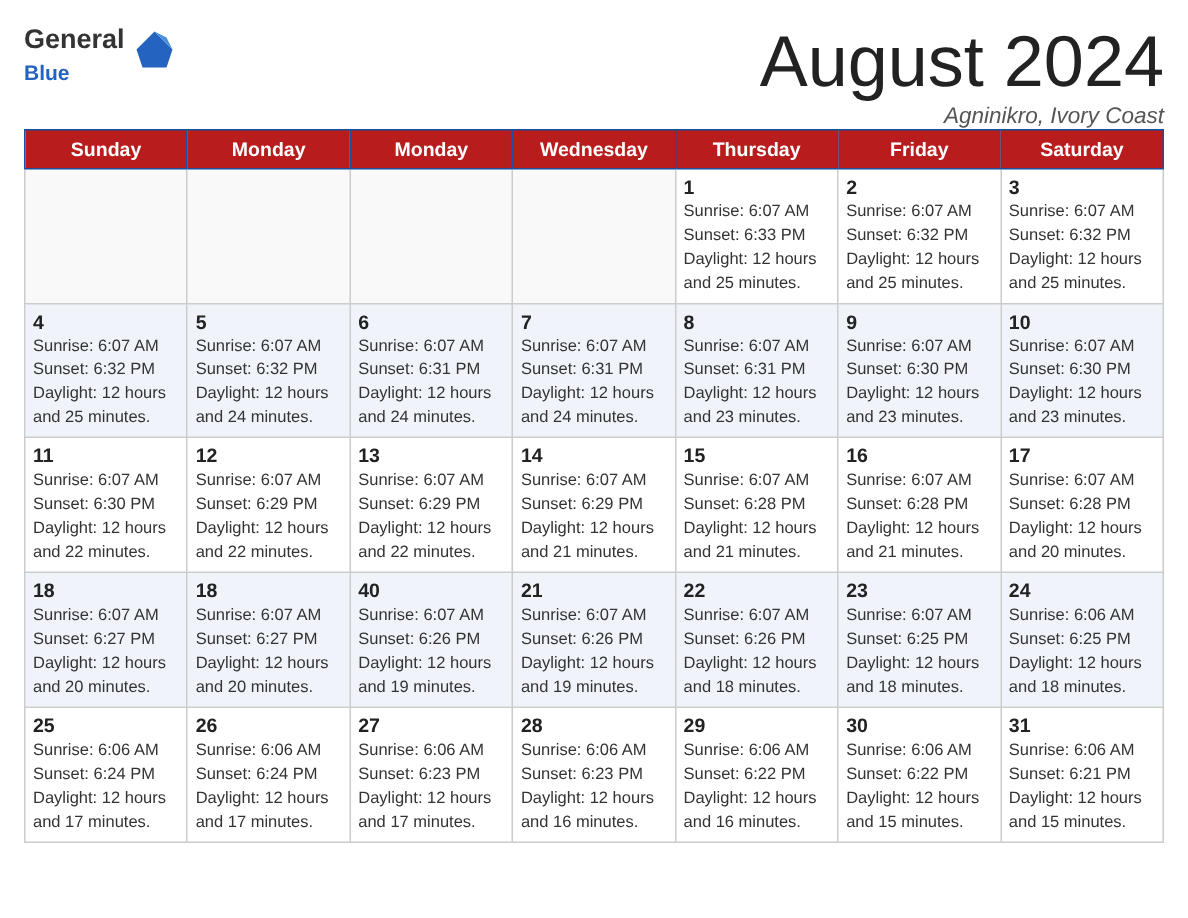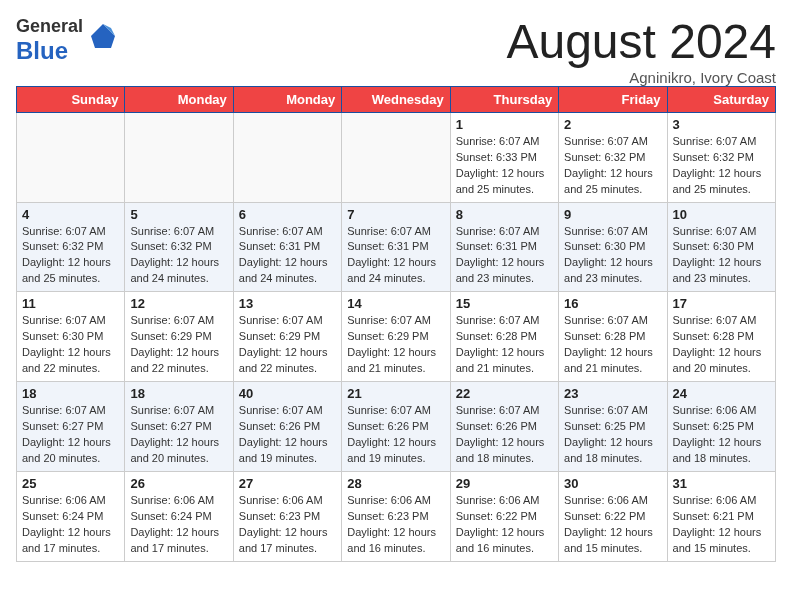--- a/index.html
+++ b/index.html
@@ -25,30 +25,31 @@
     }
     .month-year {
       font-size: 48px;
       font-weight: 300;
       color: #222;
       line-height: 1.1;
     }
     .location {
       font-size: 15px;
       color: #555;
+      font-style: italic;
     }
     table {
       width: 100%;
       border-collapse: collapse;
       table-layout: fixed;
     }
     th {
-      background-color: #ef4444;
+      background-color: #b91c1c;
       color: #fff;
-      text-align: right;
+      text-align: center;
       padding: 5px 6px;
       font-size: 13px;
       font-weight: 600;
       border: 1px solid #1a4fa0;
     }
     td {
       border: 1px solid #ccc;
       vertical-align: top;
       padding: 4px 5px;
       font-size: 10.5px;
@@ -80,21 +81,21 @@
   </style>
 </head>
 <body>
 
 <div class="header">
   <div class="logo">
     <div>
       <div style="display:flex;align-items:center;">
         <div style="font-size:18px;font-weight:bold;line-height:1.15;">
           <span style="color:#333;">General</span><br>
-          <span style="color:#2563c0;font-size:24px;font-weight:bold;">Blue</span>
+          <span style="color:#2563c0;font-size:14px;font-weight:bold;">Blue</span>
         </div>
         <svg width="32" height="32" viewBox="0 0 32 32" style="margin-left:4px;margin-top:-8px;">
           <polygon points="8,28 24,28 28,16 16,4 4,16" fill="#2563c0"></polygon>
           <polygon points="16,4 28,16 24,8" fill="#4a90d9"></polygon>
         </svg>
       </div>
     </div>
   </div>
   <div class="title-block">
     <div class="month-year">August 2024</div>

